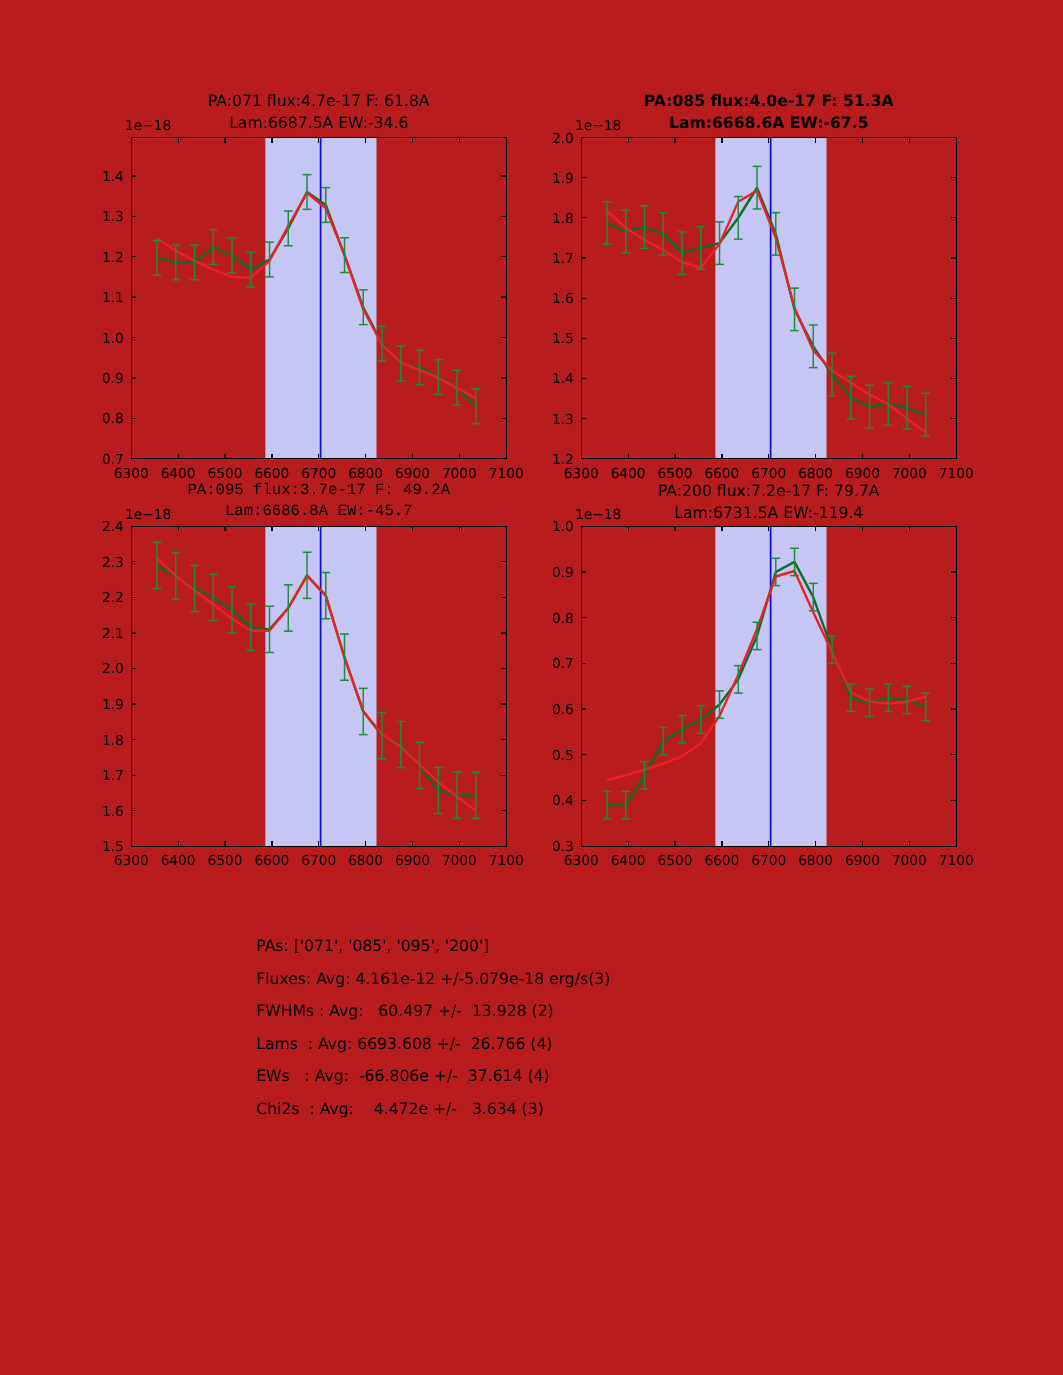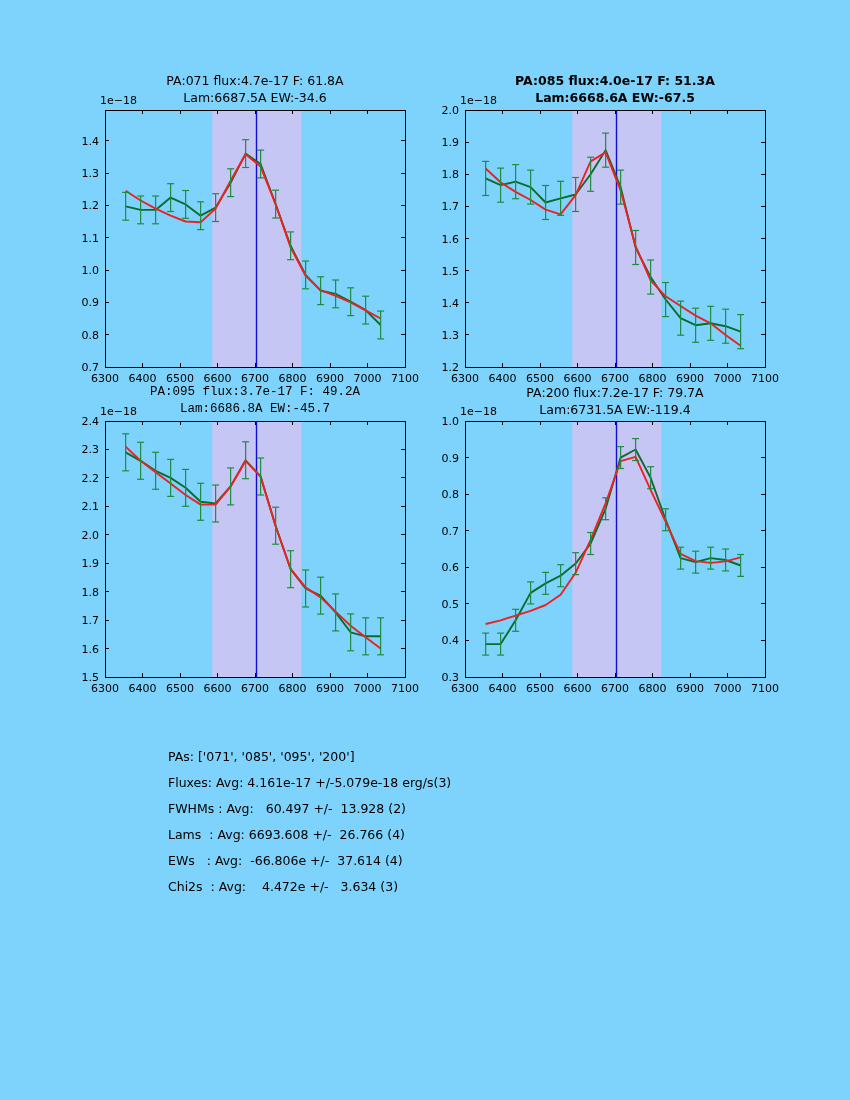--- a/index.html
+++ b/index.html
@@ -1,32 +1,32 @@
 <!DOCTYPE html>
 <html><head>
 <meta charset="utf-8">
 <style>
   html,body{margin:0;padding:0;background:#fff;}
   .page{
-    position:relative;width:850px;height:1100px;background:#7dd3fc;overflow:hidden;
+    position:relative;width:850px;height:1100px;background:#b91c1c;overflow:hidden;
     font-family:"DejaVu Sans","Liberation Sans",sans-serif;color:#000;
   }
   .ptitle{position:absolute;width:300px;text-align:center;font-size:12.5px;line-height:17px;color:#000;}
   .ptitle div{white-space:pre;}
   .offset{position:absolute;font-size:11px;color:#000;}
   svg.plot{position:absolute;overflow:visible;}
   svg text{font-family:"DejaVu Sans","Liberation Sans",sans-serif;}
   .t0{left:105px;top:72px;}  .t1{left:465px;top:72px;font-weight:bold;}
   .t2{left:105px;top:384px;font-family:Liberation Mono, monospace;} .t3{left:465px;top:384px;}
   .o0{left:100px;top:94px;}  .o1{left:460px;top:94px;}
   .o2{left:100px;top:405px;} .o3{left:460px;top:405px;}
   .s0{left:60px;top:102px;}  .s1{left:420px;top:102px;}
   .s2{left:60px;top:413px;}  .s3{left:420px;top:413px;}
   .summary{position:absolute;left:168px;top:744px;font-size:12.5px;color:#000;}
-  .summary .line{white-space:pre;height:26px;line-height:26px;}
+  .summary .line{white-space:pre;height:26px;line-height:26px;margin-left:37px;}
 </style>
 </head>
 <body>
 
 <div class="page">
 
   <div class="ptitle t0">
     <div>PA:071 flux:4.7e-17 F: 61.8A</div>
     <div>Lam:6687.5A EW:-34.6</div>
   </div>
@@ -525,20 +525,20 @@
         <text x="39" y="158.3" text-anchor="end">0.6</text>
         <text x="39" y="121.7" text-anchor="end">0.7</text>
         <text x="39" y="85.1" text-anchor="end">0.8</text>
         <text x="39" y="48.6" text-anchor="end">0.9</text>
         <text x="39" y="12.0" text-anchor="end">1.0</text>
       </g>
     </svg>
 
   <div class="summary">
     <div class="line">PAs: ['071', '085', '095', '200']</div>
-    <div class="line">Fluxes: Avg: 4.161e-17 +/-5.079e-18 erg/s(3)</div>
+    <div class="line">Fluxes: Avg: 4.161e-12 +/-5.079e-18 erg/s(3)</div>
     <div class="line">FWHMs : Avg:   60.497 +/-  13.928 (2)</div>
     <div class="line">Lams  : Avg: 6693.608 +/-  26.766 (4)</div>
     <div class="line">EWs   : Avg:  -66.806e +/-  37.614 (4)</div>
     <div class="line">Chi2s  : Avg:    4.472e +/-   3.634 (3)</div>
   </div>
 
 </div>
 
 </body></html>

